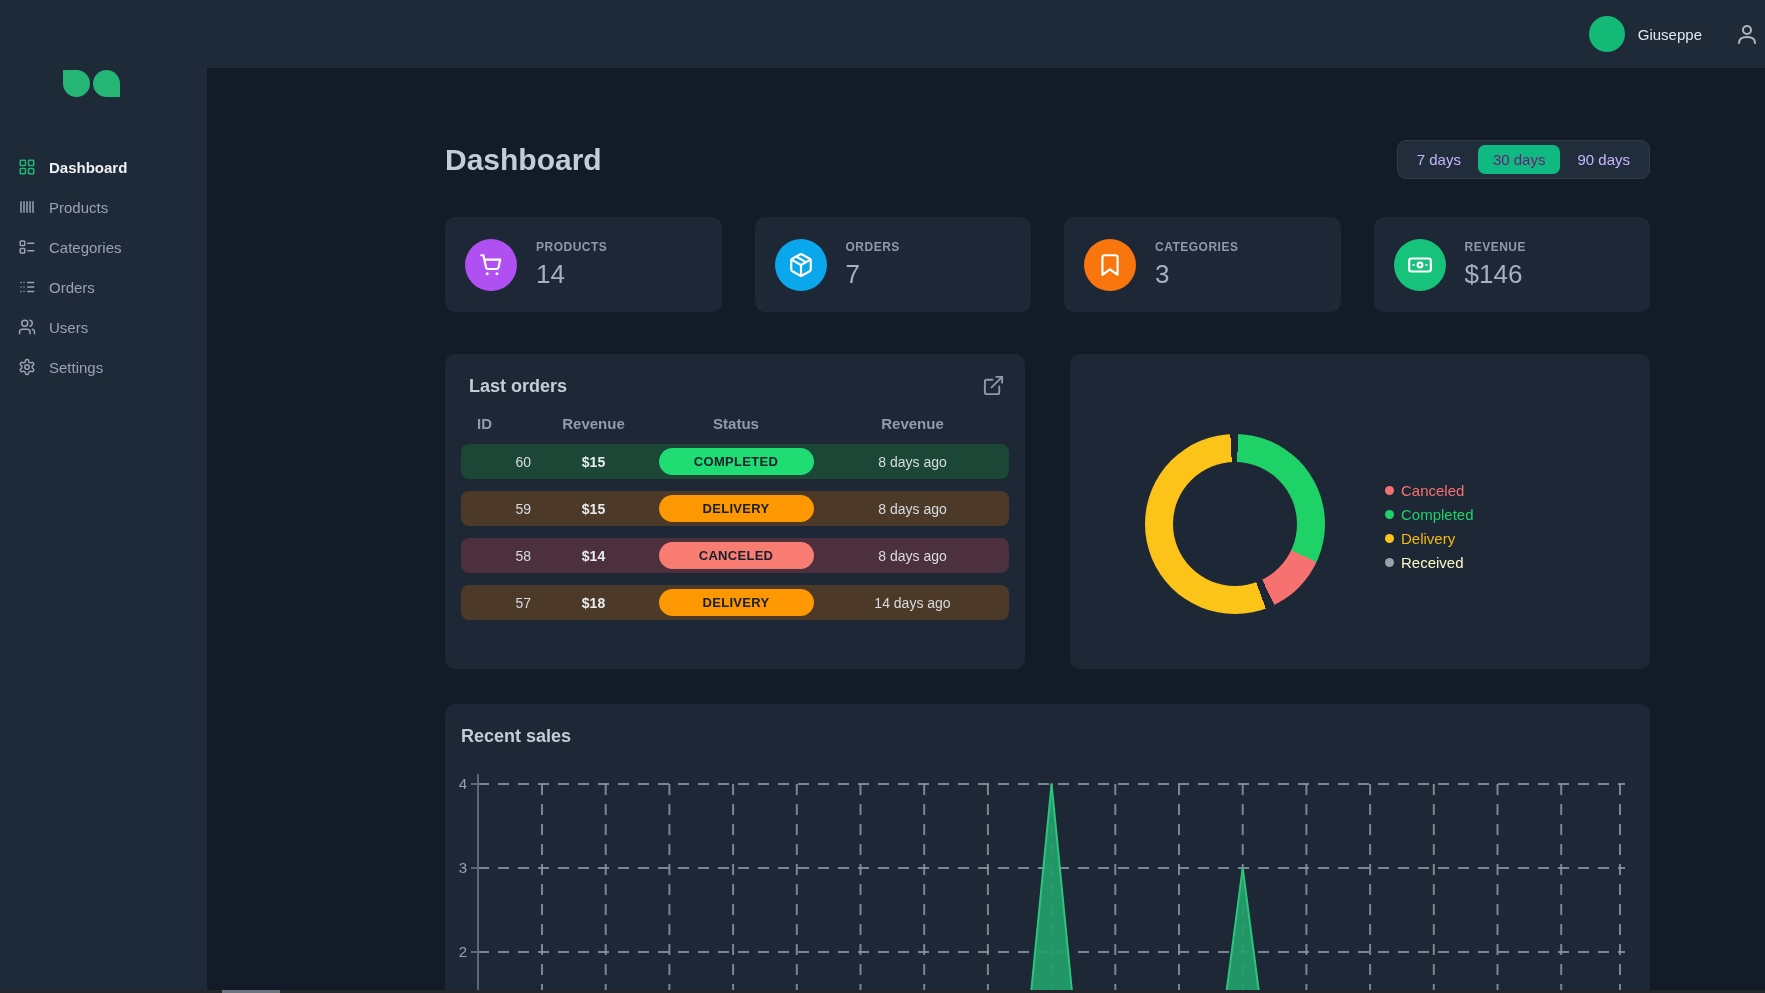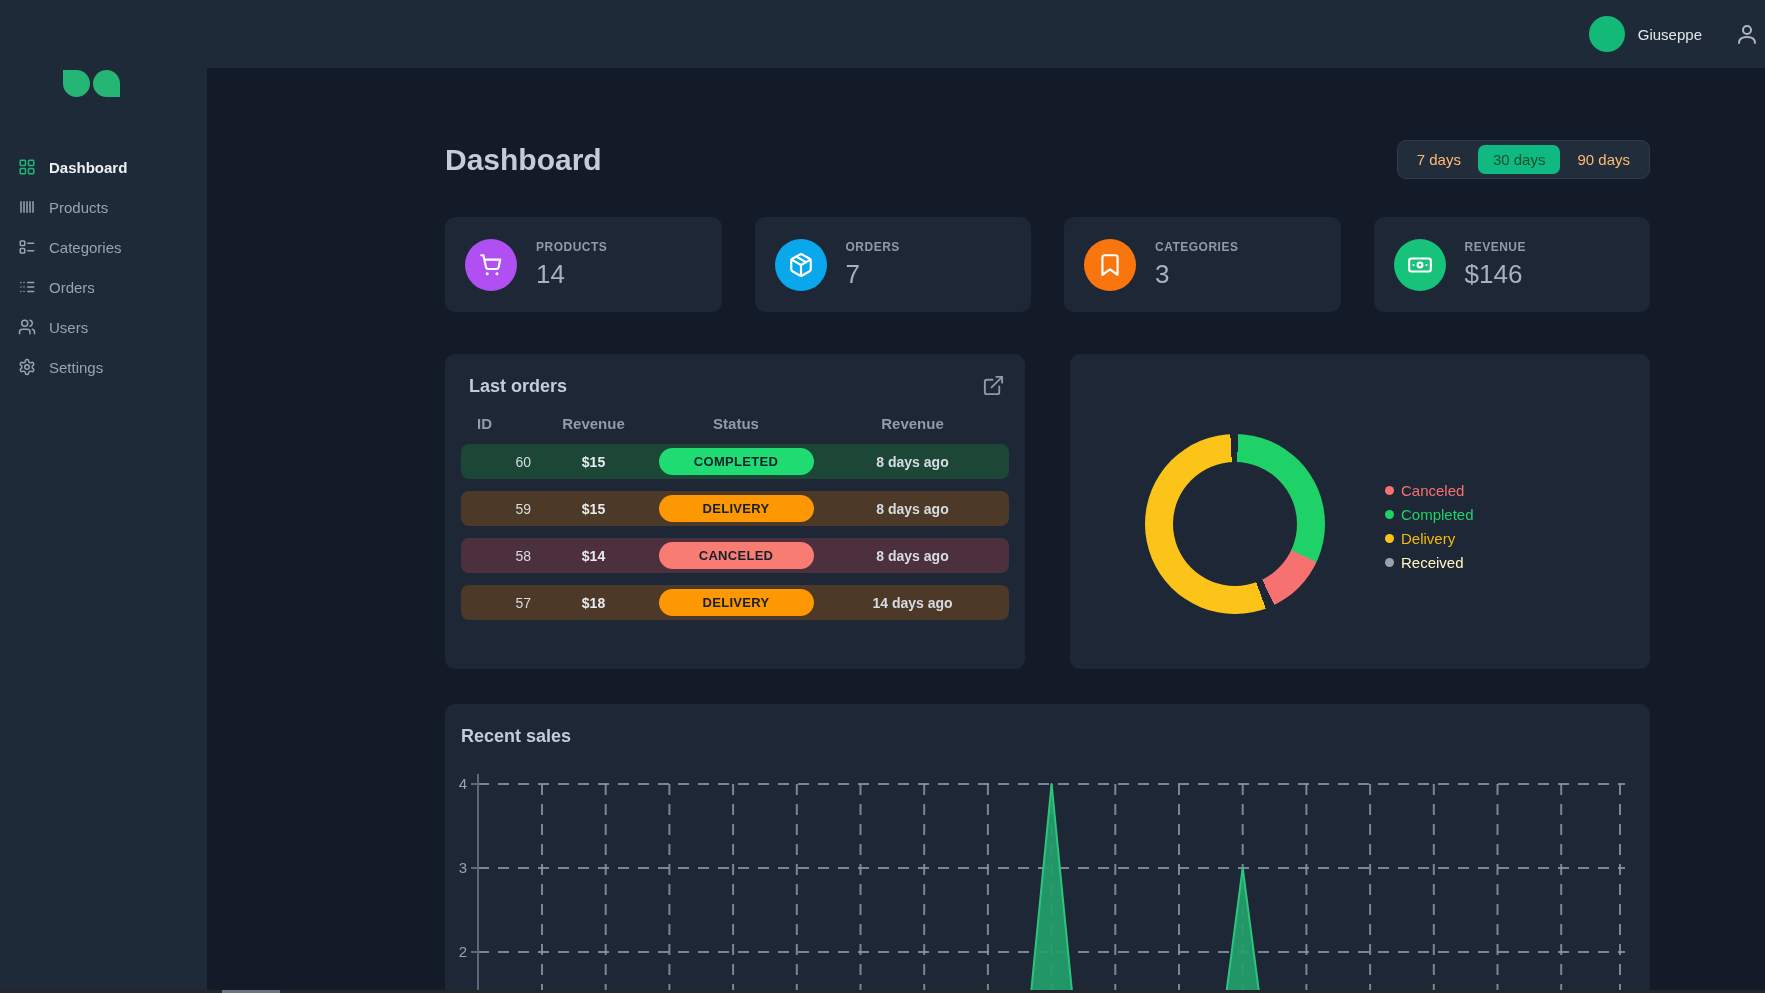--- a/index.html
+++ b/index.html
@@ -28,22 +28,22 @@
   .nav-item { height:40px; display:flex; align-items:center; gap:13px; padding-left:18px; cursor:pointer; color:#98a2b3; font-size:15px; }
   .nav-item svg { width:18px; height:18px; flex:0 0 18px; }
   .nav-item.active { color:#eef1f4; font-weight:bold; }
   .nav-item.active svg { color:#1db873; }
   
   .main { position:absolute; left:207px; top:68px; right:0; bottom:0; background:#131b29; overflow:hidden; }
   .content { width:1205px; margin-left:238px; }
   .page-head { margin-top:72px; display:flex; justify-content:space-between; align-items:center; }
   .page-title { font-size:30px; font-weight:bold; color:#c3ccd7; }
   .range-group { background:#222d3c; border:1px solid #2f3b4c; border-radius:9px; padding:4px; display:flex; gap:2px; }
-  .range-btn { border:none; background:transparent; color:#fdba74; font-size:15px; font-family:inherit; padding:6px 15px; border-radius:7px; cursor:pointer; }
-  .range-btn.active { background:#10b981; color:#14532d; }
+  .range-btn { border:none; background:transparent; color:#c4b5fd; font-size:15px; font-family:inherit; padding:6px 15px; border-radius:7px; cursor:pointer; }
+  .range-btn.active { background:#10b981; color:#701a75; }
   
   .stats { margin-top:38px; display:flex; gap:33px; }
   .stat-card { flex:1; height:95px; background:#1d2735; border-radius:10px; display:flex; align-items:center; padding-left:20px; gap:19px; }
   .stat-icon { width:52px; height:52px; border-radius:50%; display:flex; align-items:center; justify-content:center; color:#fff; }
   .stat-icon svg { width:26px; height:26px; }
   .stat-icon.purple { background:#b150f2; }
   .stat-icon.blue   { background:#0ba7ec; }
   .stat-icon.orange { background:#f9750d; }
   .stat-icon.green  { background:#17c27a; }
   .stat-label { font-size:12px; font-weight:bold; letter-spacing:.5px; color:#8e9aab; margin-bottom:5px; }
@@ -58,21 +58,21 @@
   .open-icon { position:absolute; right:20px; top:20px; width:23px; height:23px; color:#8e9aab; cursor:pointer; }
   .otable { margin-top:18px; }
   .otable-head, .otable-row { display:grid; grid-template-columns:70px 125px 160px 1fr; align-items:center; }
   .otable-head { padding:0 0 12px 0; color:#8f9cae; font-weight:bold; font-size:15px; }
   .otable-head span:first-child { padding-left:16px; }
   .otable-head span:nth-child(2), .otable-head span:nth-child(3), .otable-head span:nth-child(4) { text-align:center; }
   .otable-row { height:35px; border-radius:8px; margin-bottom:12px; font-size:14px; color:#d7dce2; cursor:pointer; }
   .otable-row .cid { padding-left:0;text-align:right; }
   .otable-row .crev { text-align:center; font-weight:bold; color:#e8ebef; }
   .otable-row .cpill { display:flex; justify-content:center; }
-  .otable-row .ccreated { text-align:center;font-weight:bold; }
+  .otable-row .ccreated { text-align:center; }
   .row-completed { background:#1c4737; }
   .row-delivery  { background:#4c3927; }
   .row-canceled  { background:#4c303e; }
   .pill { width:155px; height:27px; border-radius:14px; display:flex; align-items:center; justify-content:center; font-size:13px; font-weight:bold; color:#15202e; letter-spacing:.3px; }
   .pill-completed { background:#1fdc73; }
   .pill-delivery  { background:#fd9702; }
   .pill-canceled  { background:#f97c73; }
   
   .donut-card { padding:22px 0 0 24px; }
   .donut { position:absolute; left:75px; top:80px; width:180px; height:180px; border-radius:50%; }

